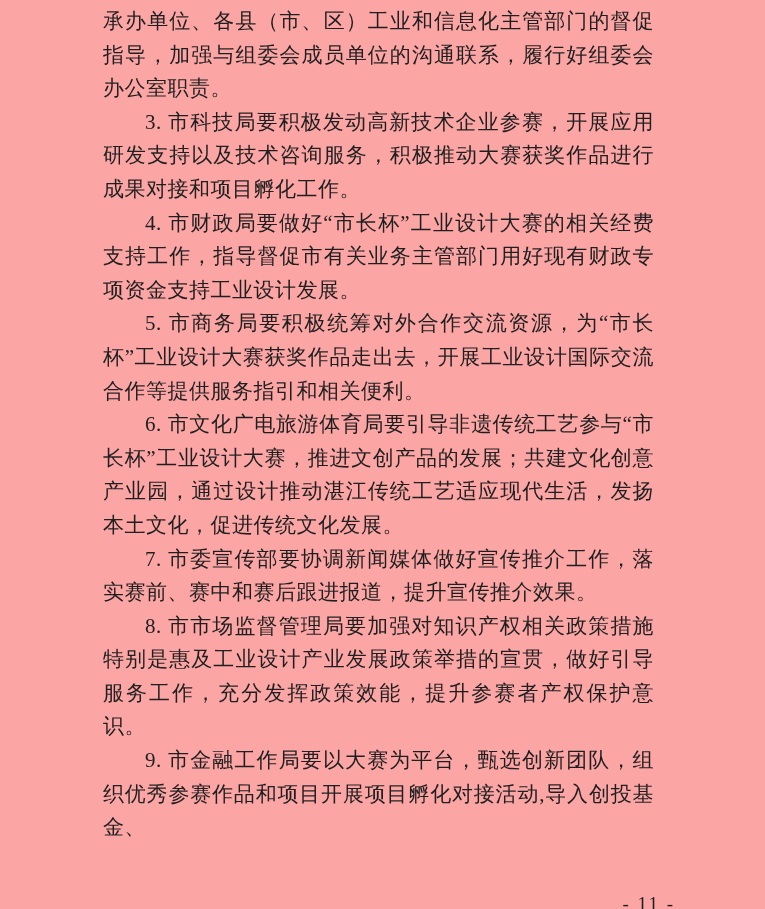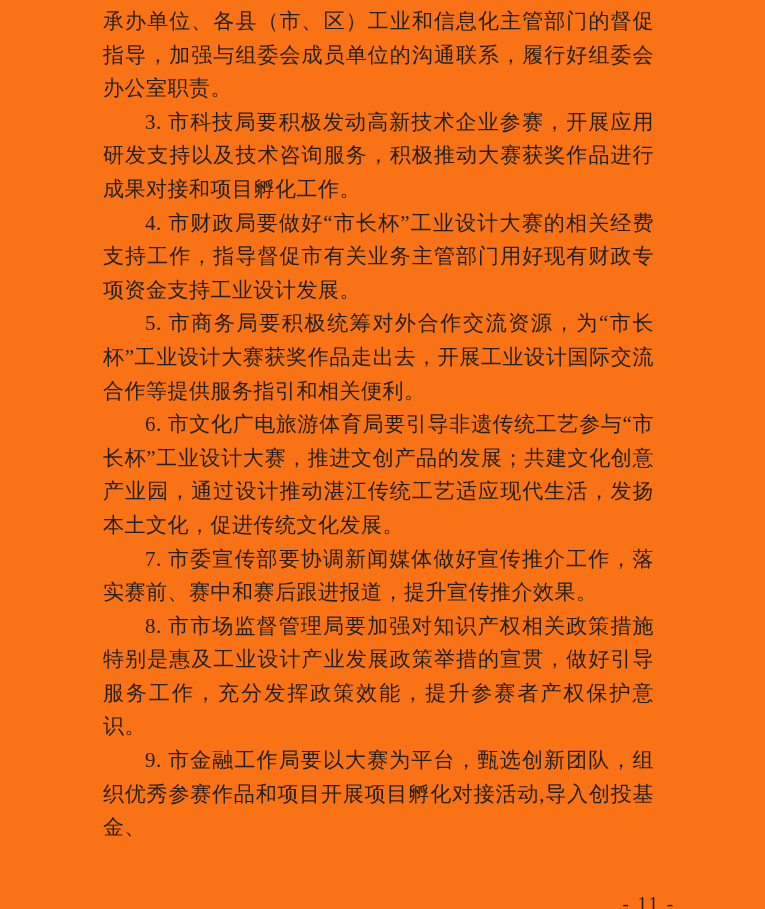--- a/index.html
+++ b/index.html
@@ -7,21 +7,21 @@
   body {
     width: 765px;
     height: 909px;
     position: relative;
     overflow: hidden;
     font-family: "Liberation Serif", "DejaVu Serif", serif;
   }
   .doc-page {
     position: absolute;
     inset: 0;
-    background: #f97316;
+    background: #fca5a5;
     color: #1f1f1f;
   }
   .doc-body {
     position: absolute;
     left: 103px;
     top: 5px;
     width: 551px;
     font-size: 21px;
     line-height: 33.6px;
     text-align: justify;

